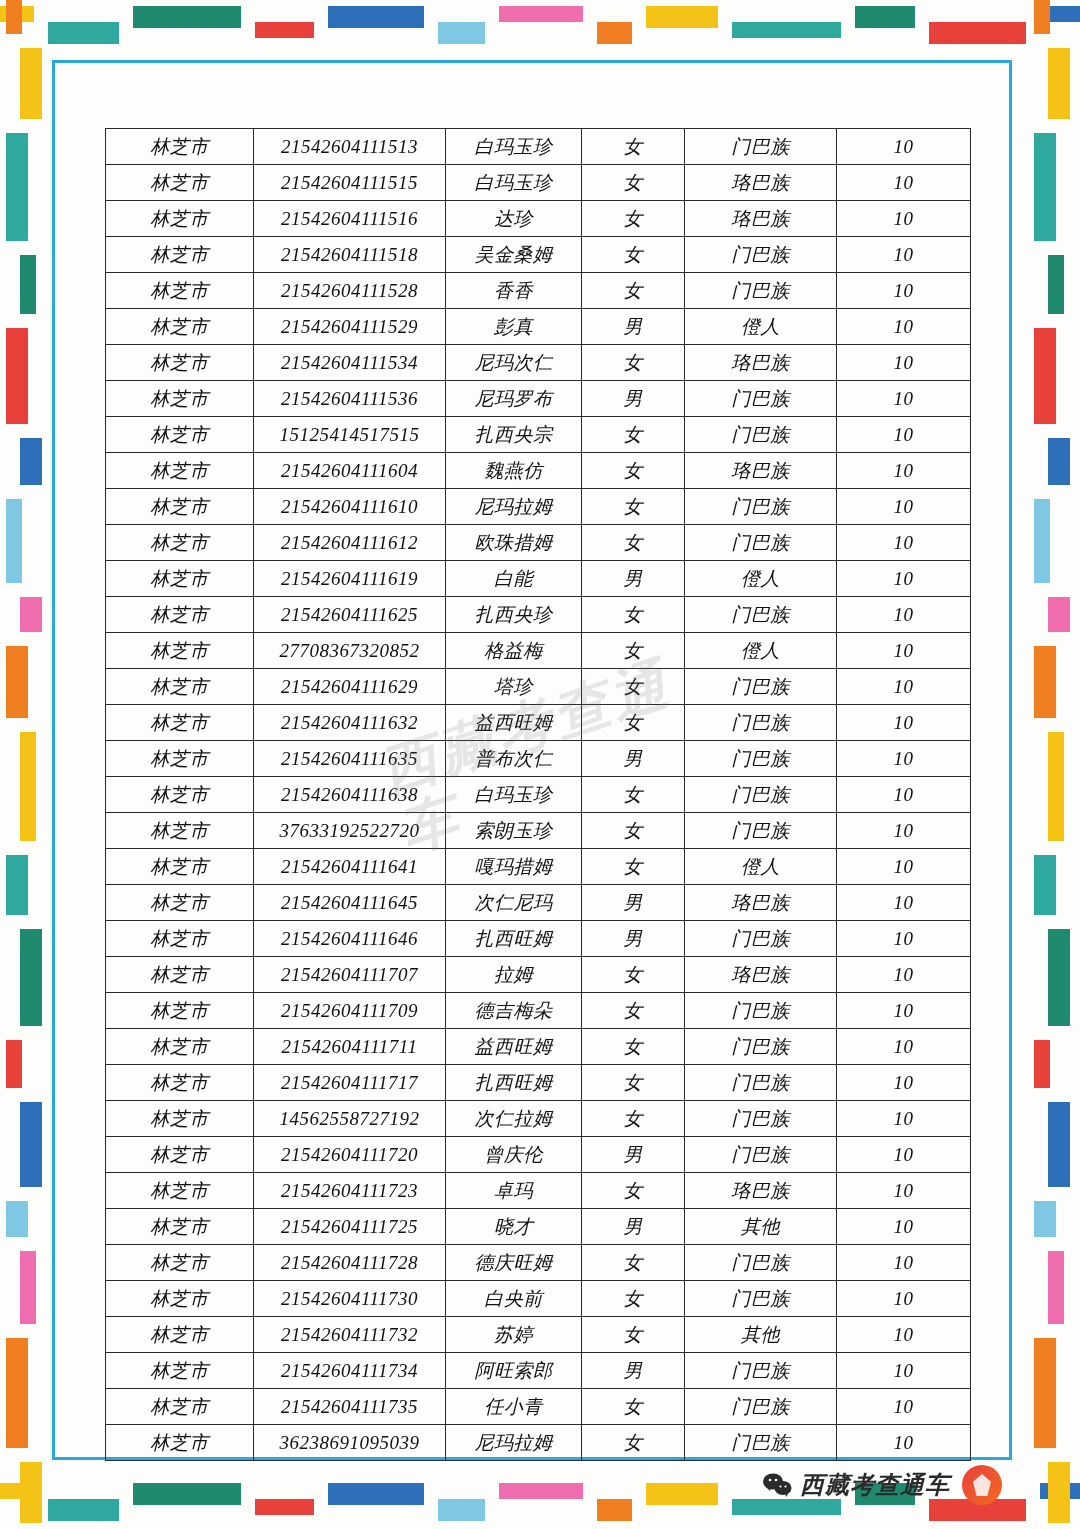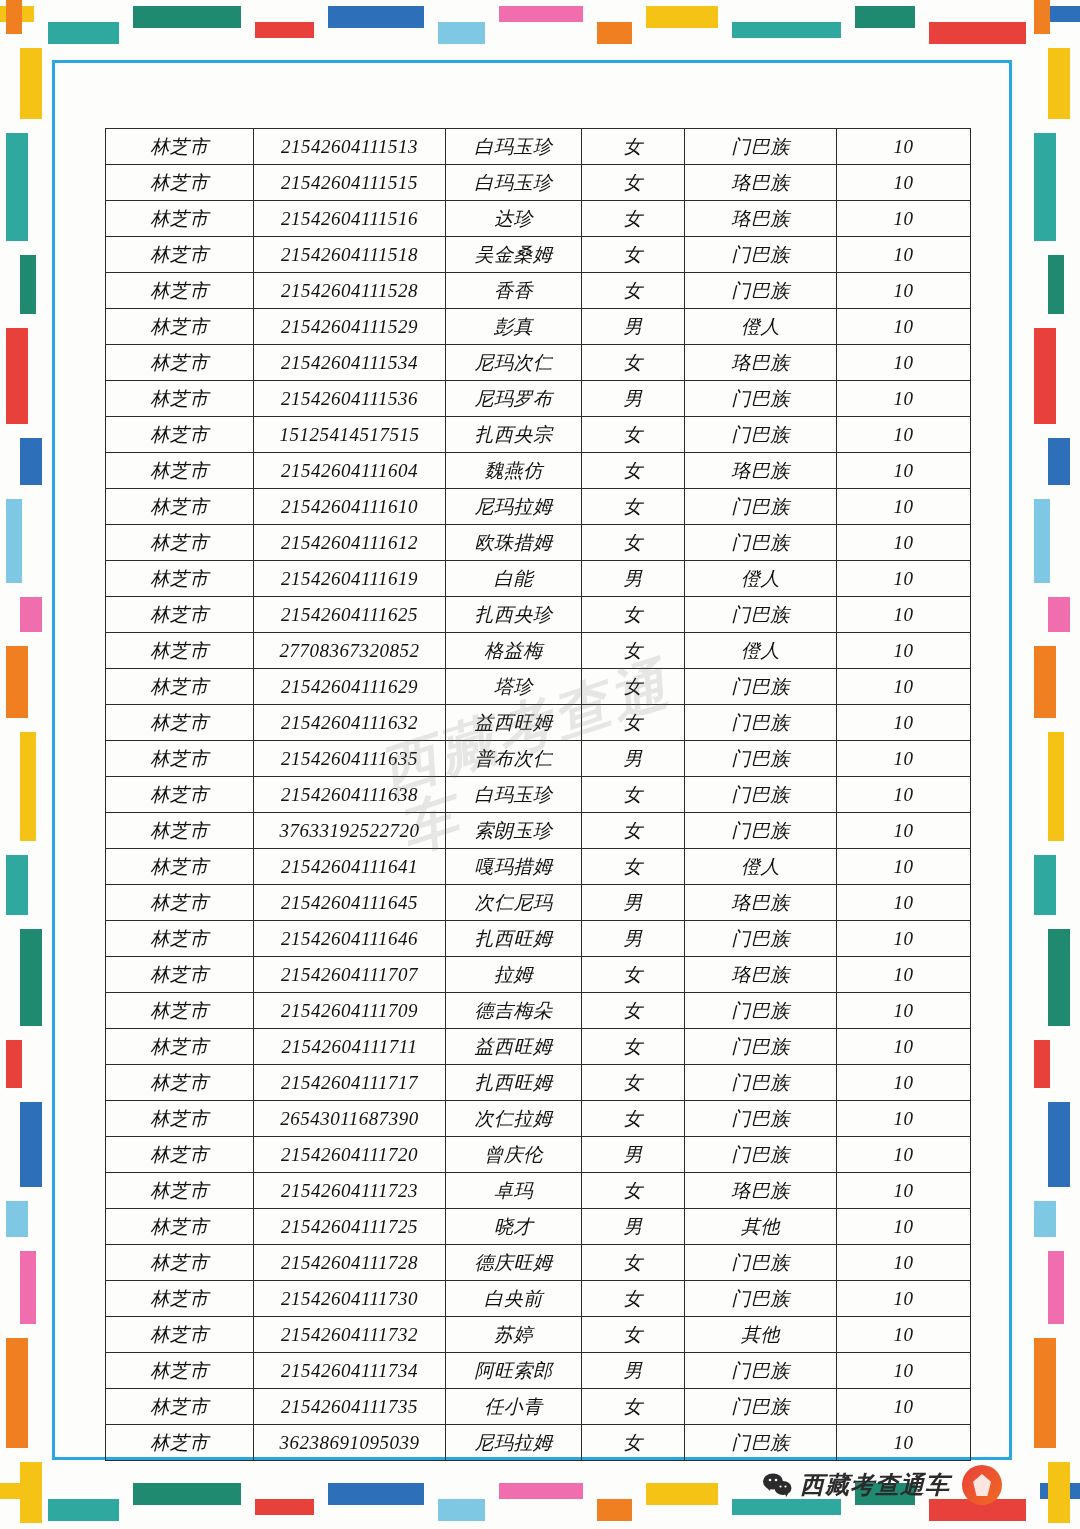--- a/index.html
+++ b/index.html
@@ -433,21 +433,21 @@
           <tr>
             <td>林芝市</td>
             <td class="num">21542604111717</td>
             <td>扎西旺姆</td>
             <td>女</td>
             <td>门巴族</td>
             <td class="num">10</td>
           </tr>
           <tr>
             <td>林芝市</td>
-            <td class="num">26543011687390</td>
+            <td class="num">14562558727192</td>
             <td>次仁拉姆</td>
             <td>女</td>
             <td>门巴族</td>
             <td class="num">10</td>
           </tr>
           <tr>
             <td>林芝市</td>
             <td class="num">21542604111720</td>
             <td>曾庆伦</td>
             <td>男</td>

